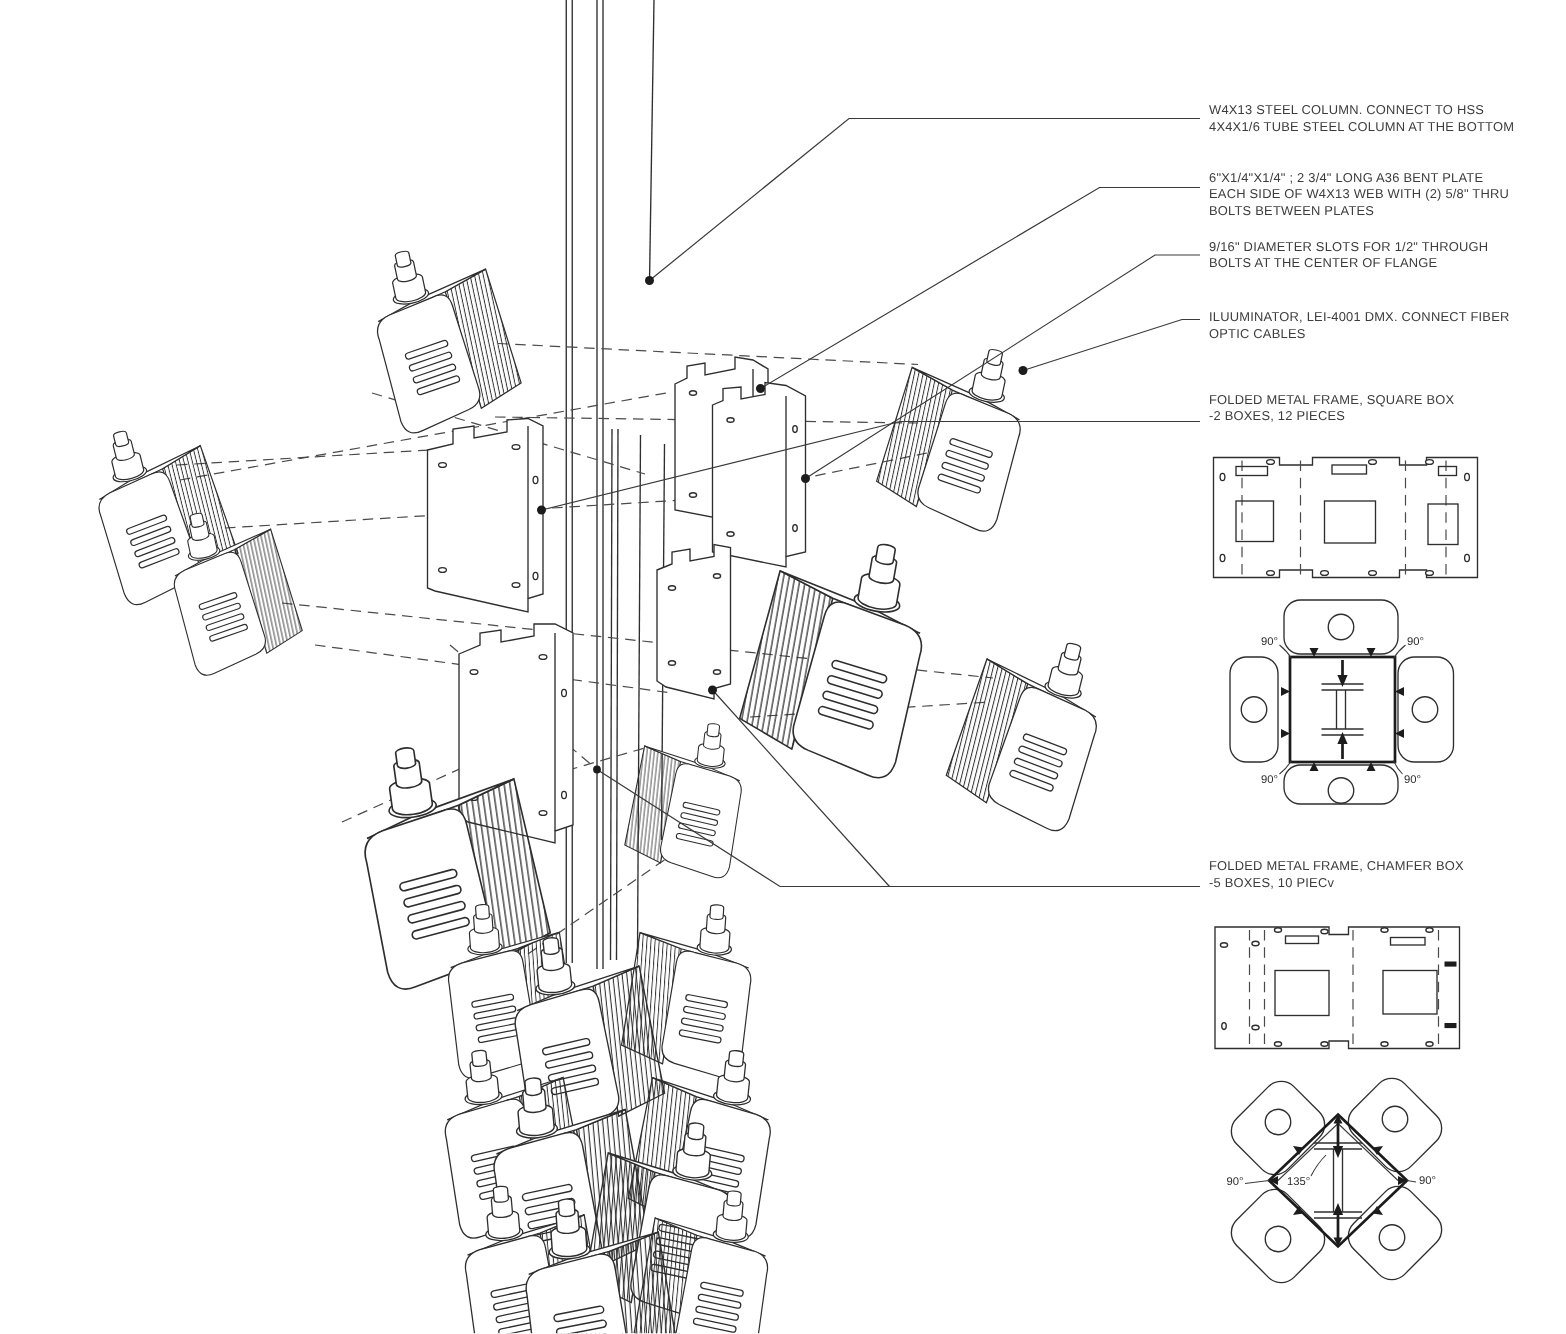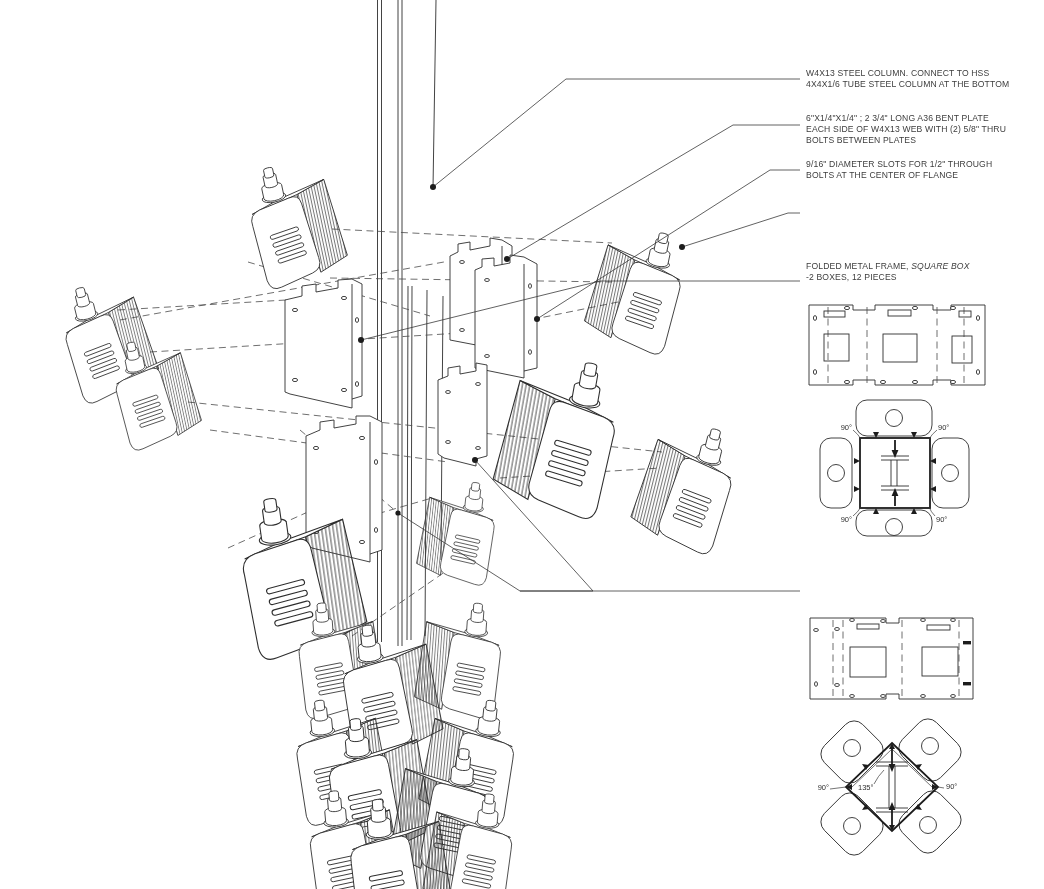--- a/index.html
+++ b/index.html
@@ -11,21 +11,21 @@
   svg .hf{stroke:#2e2e2e;stroke-width:0.9;fill:url(#hatch);}
   svg .dash{stroke:#4a4a4a;stroke-width:0.8;fill:none;stroke-dasharray:7 4.5;}
   svg .lead{stroke:#3a3a3a;stroke-width:0.8;fill:none;}
   svg .dot{fill:#1c1c1c;stroke:none;}
   svg .bold{stroke:#1c1c1c;stroke-width:1.8;fill:none;}
   svg .thin{stroke:#3a3a3a;stroke-width:0.7;fill:none;}
   svg .arr{fill:#1c1c1c;stroke:none;}
   svg text.ang{font:7.5px "Liberation Sans", sans-serif;fill:#2e2e2e;}
   .callout{position:absolute;left:806px;width:236px;color:#3d3d3d;font-size:8.6px;
            line-height:11px;letter-spacing:.15px;white-space:pre-line;}
-  .callout .it{font-style:italic;}
+  .callout .it{}
 </style>
 </head>
 <body>
 <div id="stage">
 
 <svg width="1044" height="889" viewBox="0 0 1044 889">
   <defs>
     <pattern id="hatch" width="3.1" height="9" patternUnits="userSpaceOnUse">
       <path d="M1.5,0 V9" stroke="#2e2e2e" stroke-width="0.7"></path>
     </pattern>
@@ -337,16 +337,20 @@
   </g>
 </svg>
 
 <div class="callout" style="top:68px">W4X13 STEEL COLUMN. CONNECT TO HSS
 4X4X1/6 TUBE STEEL COLUMN AT THE BOTTOM</div>
 <div class="callout" style="top:113px">6"X1/4"X1/4" ; 2 3/4" LONG A36 BENT PLATE
 EACH SIDE OF W4X13 WEB WITH (2) 5/8" THRU
 BOLTS BETWEEN PLATES</div>
 <div class="callout" style="top:159px">9/16" DIAMETER SLOTS FOR 1/2" THROUGH
 BOLTS AT THE CENTER OF FLANGE</div>
+<div class="callout" style="top:206px">ILUUMINATOR, LEI-4001 DMX. CONNECT FIBER
+OPTIC CABLES</div>
 <div class="callout" style="top:261px"><span>FOLDED METAL FRAME, </span><span class="it">SQUARE BOX</span>
 <span>-2 BOXES, 12 PIECES</span></div>
+<div class="callout" style="top:572px"><span>FOLDED METAL FRAME, </span><span class="it">CHAMFER BOX</span>
+<span>-5 BOXES, 10 PIECv</span></div>
 
 </div>
 
 </body></html>

